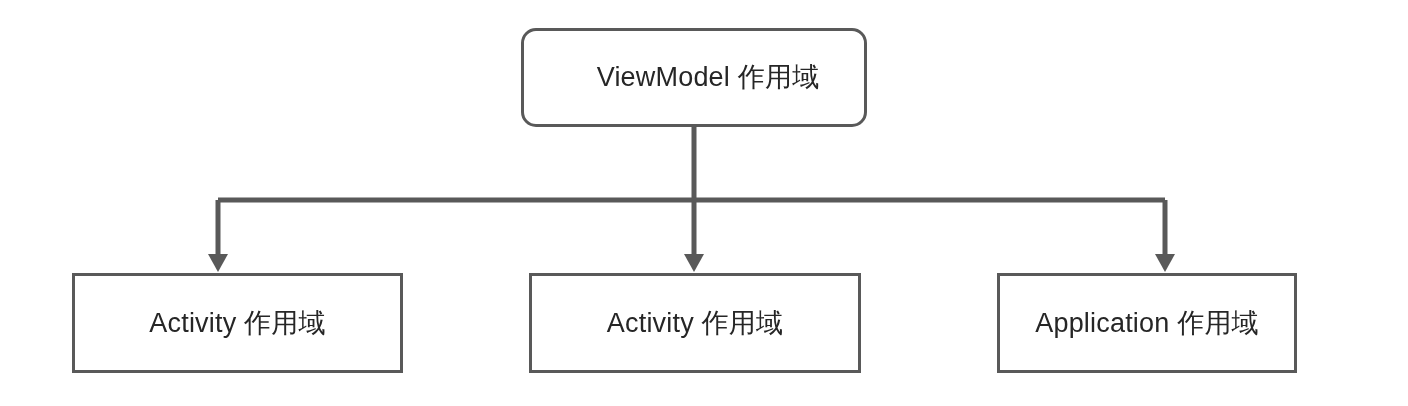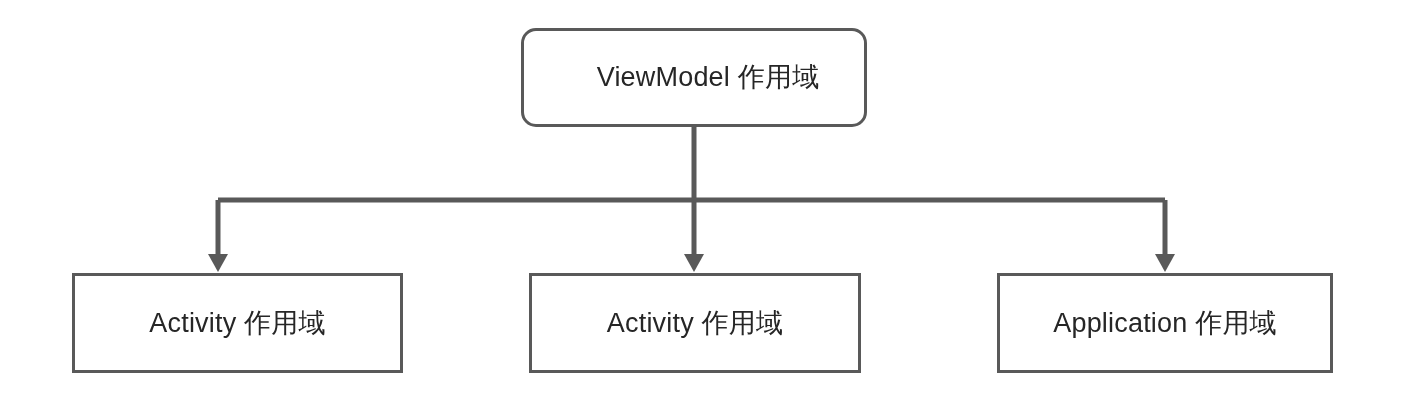--- a/index.html
+++ b/index.html
@@ -57,21 +57,21 @@
   #node-activity {
     left: 72px;
     width: 331px;
   }
   #node-fragment {
     left: 529px;
     width: 332px;
   }
   #node-application {
     left: 997px;
-    width: 336px;
+    width: 300px;
   }
 </style>
 </head>
 <body>
 
 <div id="diagram-canvas">
 
   <svg id="connector-layer" viewBox="0 0 1408 406" width="1408" height="406" aria-hidden="true">
 
     <path d="M 694 127 L 694 256" fill="none" stroke="#595959" stroke-width="5"></path>

